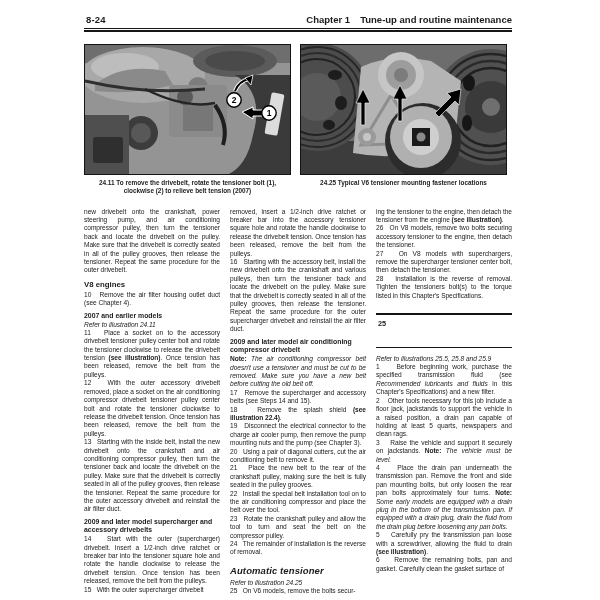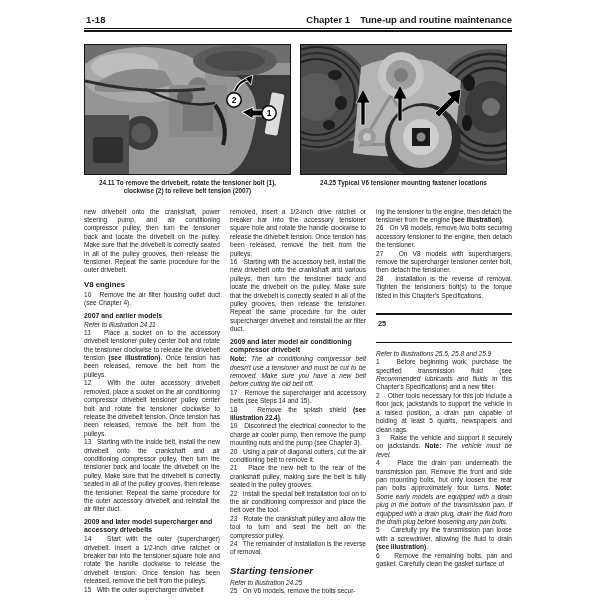--- a/index.html
+++ b/index.html
@@ -23,30 +23,30 @@
   
   .cols{display:flex;gap:10px;margin-top:13px;align-items:flex-start;}
   .col{width:136px;}
   .para{margin:0;font-size:6.6px;line-height:8.4px;text-align:justify;letter-spacing:-0.04px;}
   .h2{font-size:7.8px;font-weight:bold;margin:5px 0 2px;}
   .h3{font-size:6.9px;font-weight:bold;margin:4px 0 1px;line-height:8.2px;}
   .ref{font-size:6.6px;font-style:italic;margin:1px 0;letter-spacing:-0.04px;}
   .hsub{font-size:9.5px;font-weight:bold;font-style:italic;margin:8px 0 3px;letter-spacing:.1px;}
   .section{margin:13px 0 7px;}
   .sec-rule{height:1.5px;background:#151515;}
-  .sec-body{display:flex;padding:4px 0 14px 2px;font-size:7.3px;font-weight:bold;line-height:9.2px;}
+  .sec-body{display:flex;padding:4px 0 14px 2px;font-size:7.3px;font-weight:bold;line-height:9.2px;flex-direction:column;}
   .sec-num{flex:0 0 14px;} 
 </style>
 </head>
 <body>
 
 <div class="page">
 
   <div class="hdr">
-    <span class="pagenum">1-18</span>
+    <span class="pagenum">8-24</span>
     <div class="chapline"><span>Chapter 1</span><span class="gap"></span><span>Tune-up and routine maintenance</span></div>
   </div>
   <div class="rules">
     <div class="r1"></div>
     <div class="r2"></div>
   </div>
 
   <div class="photos">
 
     <figure>
@@ -164,21 +164,21 @@
         <div class="h3">2009 and later model air conditioning compressor drivebelt</div>
         <div class="para"><span style="font-weight: bold;">Note:</span><span style="font-style: italic;"> The air conditioning compressor belt doesn't use a tensioner and must be cut to be removed. Make sure you have a new belt before cutting the old belt off.</span></div>
         <div class="para"><span>17&nbsp;&nbsp;&nbsp;Remove the supercharger and accessory belts (see Steps 14 and 15).</span></div>
         <div class="para"><span>18&nbsp;&nbsp;&nbsp;Remove the splash shield </span><span style="font-weight: bold;">(see illustration 22.4)</span><span>.</span></div>
         <div class="para"><span>19&nbsp;&nbsp;&nbsp;Disconnect the electrical connector to the charge air cooler pump, then remove the pump mounting nuts and the pump (see Chapter 3).</span></div>
         <div class="para"><span>20&nbsp;&nbsp;&nbsp;Using a pair of diagonal cutters, cut the air conditioning belt to remove it.</span></div>
         <div class="para"><span>21&nbsp;&nbsp;&nbsp;Place the new belt to the rear of the crankshaft pulley, making sure the belt is fully seated in the pulley grooves.</span></div>
         <div class="para"><span>22&nbsp;&nbsp;&nbsp;Install the special belt installation tool on to the air conditioning compressor and place the belt over the tool.</span></div>
         <div class="para"><span>23&nbsp;&nbsp;&nbsp;Rotate the crankshaft pulley and allow the tool to turn and seat the belt on the compressor pulley.</span></div>
         <div class="para"><span>24&nbsp;&nbsp;&nbsp;The remainder of installation is the reverse of removal.</span></div>
-        <div class="hsub">Starting tensioner</div>
+        <div class="hsub">Automatic tensioner</div>
         <div class="ref">Refer to illustration 24.25</div>
         <div class="para"><span>25&nbsp;&nbsp;&nbsp;On V6 models, remove the bolts secur-</span></div>
       </div>
       <div class="col">
         <div class="para"><span>ing the tensioner to the engine, then detach the tensioner from the engine </span><span style="font-weight: bold;">(see illustration)</span><span>.</span></div>
         <div class="para"><span>26&nbsp;&nbsp;&nbsp;On V8 models, remove two bolts securing accessory tensioner to the engine, then detach the tensioner.</span></div>
         <div class="para"><span>27&nbsp;&nbsp;&nbsp;On V8 models with superchargers, remove the supercharger tensioner center bolt, then detach the tensioner.</span></div>
         <div class="para"><span>28&nbsp;&nbsp;&nbsp;Installation is the reverse of removal. Tighten the tensioners bolt(s) to the torque listed in this Chapter's Specifications.</span></div>
         <div class="section">
           <div class="sec-rule"></div>

